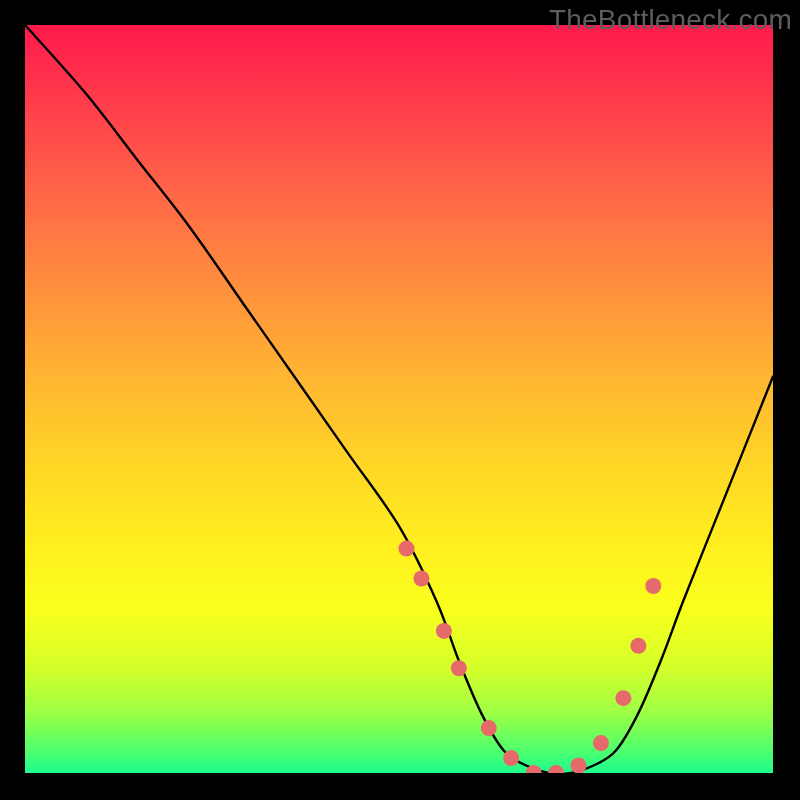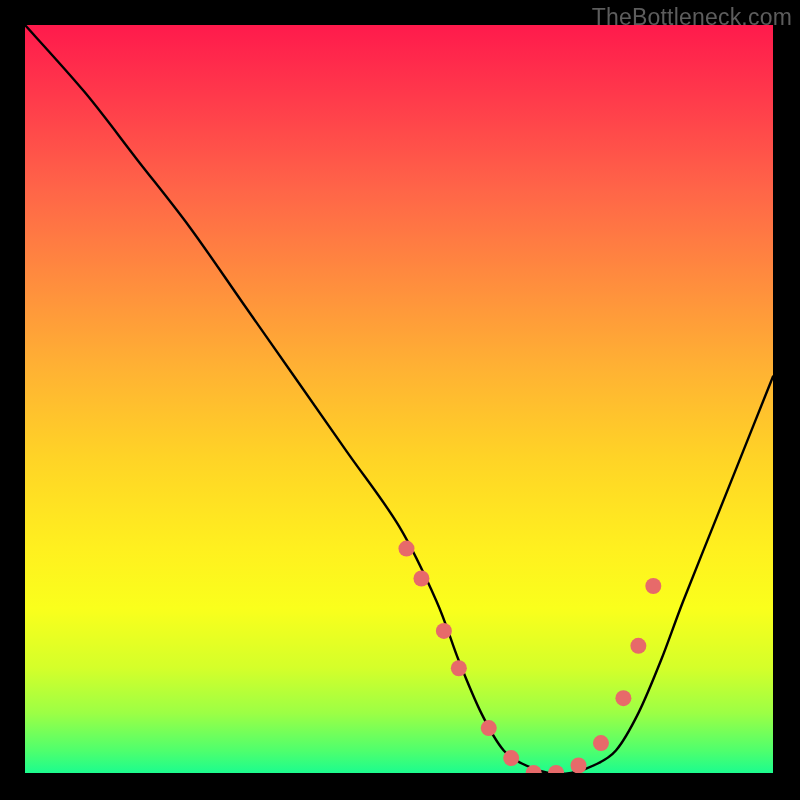--- a/index.html
+++ b/index.html
@@ -36,21 +36,21 @@
       #9cff45 92%,
       #4fff6d 97%,
       #1cfc8e 100%
     );
   }
   .watermark {
     position: absolute;
     top: 4px;
     right: 8px;
     color: #5d5d5d;
-    font-size: 23px;
+    font-size: 28px;
     font-weight: 500;
     letter-spacing: 0.2px;
     font-family: Arial, Helvetica, sans-serif;
   }
   svg.curve {
     position: absolute;
     left: 0;
     top: 0;
     width: 748px;
     height: 748px;

